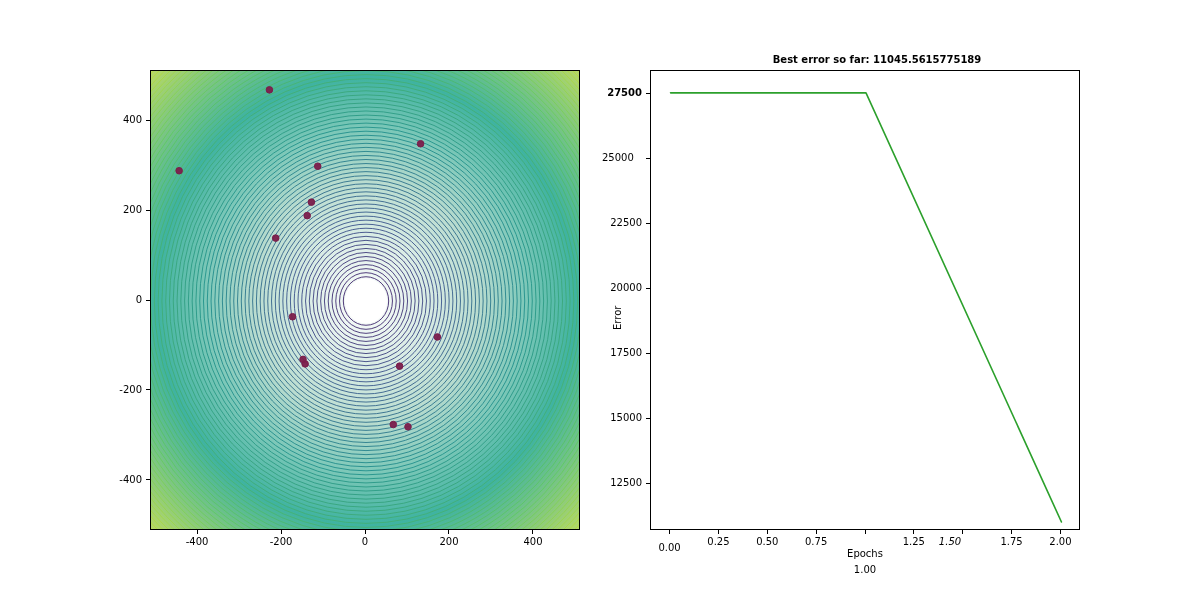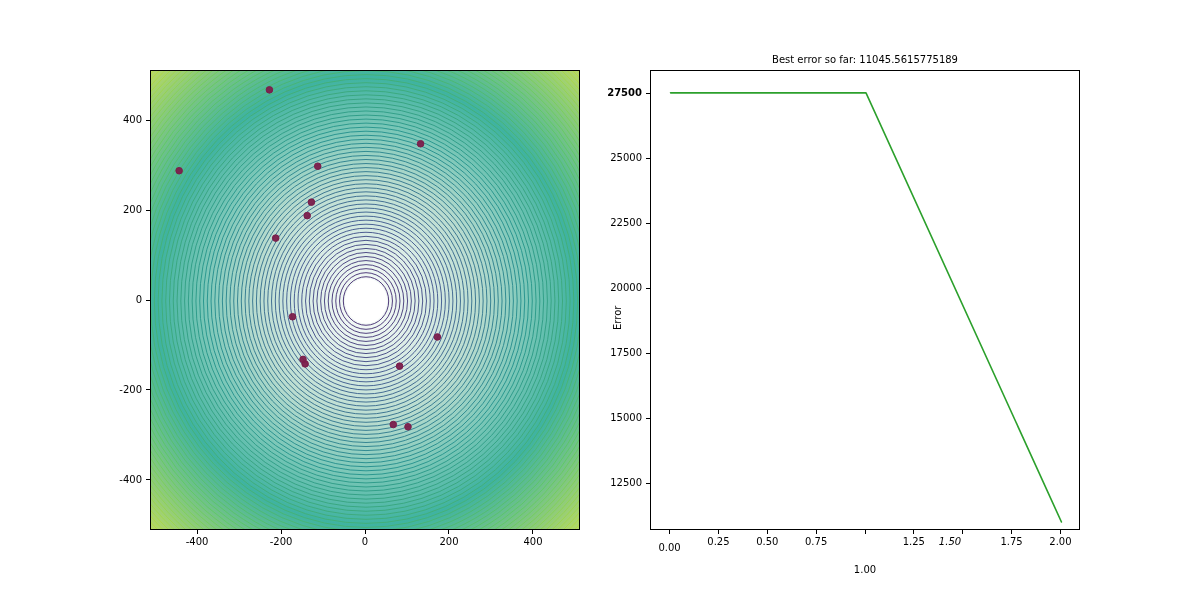--- a/index.html
+++ b/index.html
@@ -227,21 +227,22 @@
         <div class="tick-label" style="left: -48px; top: 407.22px; width: 40px; text-align: right;">12500</div>
         <div class="tickmark" style="left: -4px; top: 347.749px; width: 4px; height: 1px;"></div>
         <div class="tick-label" style="left: -48px; top: 342.249px; width: 40px; text-align: right;">15000</div>
         <div class="tickmark" style="left: -4px; top: 282.777px; width: 4px; height: 1px;"></div>
         <div class="tick-label" style="left: -48px; top: 277.277px; width: 40px; text-align: right;">17500</div>
         <div class="tickmark" style="left: -4px; top: 217.805px; width: 4px; height: 1px;"></div>
         <div class="tick-label" style="left: -48px; top: 212.305px; width: 40px; text-align: right;">20000</div>
         <div class="tickmark" style="left: -4px; top: 152.833px; width: 4px; height: 1px;"></div>
         <div class="tick-label" style="left: -48px; top: 147.333px; width: 40px; text-align: right;">22500</div>
         <div class="tickmark" style="left: -4px; top: 87.8616px; width: 4px; height: 1px;"></div>
-        <div class="tick-label" style="left: -48px; top: 82.3616px; width: 40px; text-align: right;">25000</div>
+        <div class="tick-label" style="left: -48px; top: 82.3616px; width: 40px; text-align: left;">25000</div>
         <div class="tickmark" style="left: -4px; top: 22.8898px; width: 4px; height: 1px;"></div>
         <div class="tick-label" style="left: -48px; top: 17.3898px; width: 40px; text-align: right; font-weight: bold;">27500</div>
       </div>
-    <div class="title" style="left:0; width:430px; top:-16px;">Best error so far: 11045.5615775189</div>
+    <div class="title" style="left:12px; width:430px; top:-16px;font-weight:bold;">Best error so far: 11045.5615775189</div>
+    <div class="xlabel" style="left:0; width:430px; top:478px;">Epochs</div>
     <div class="ylabel" style="left:-38px; top:260px;">Error</div>
   </div>
 
 </div>
 
 </body></html>

